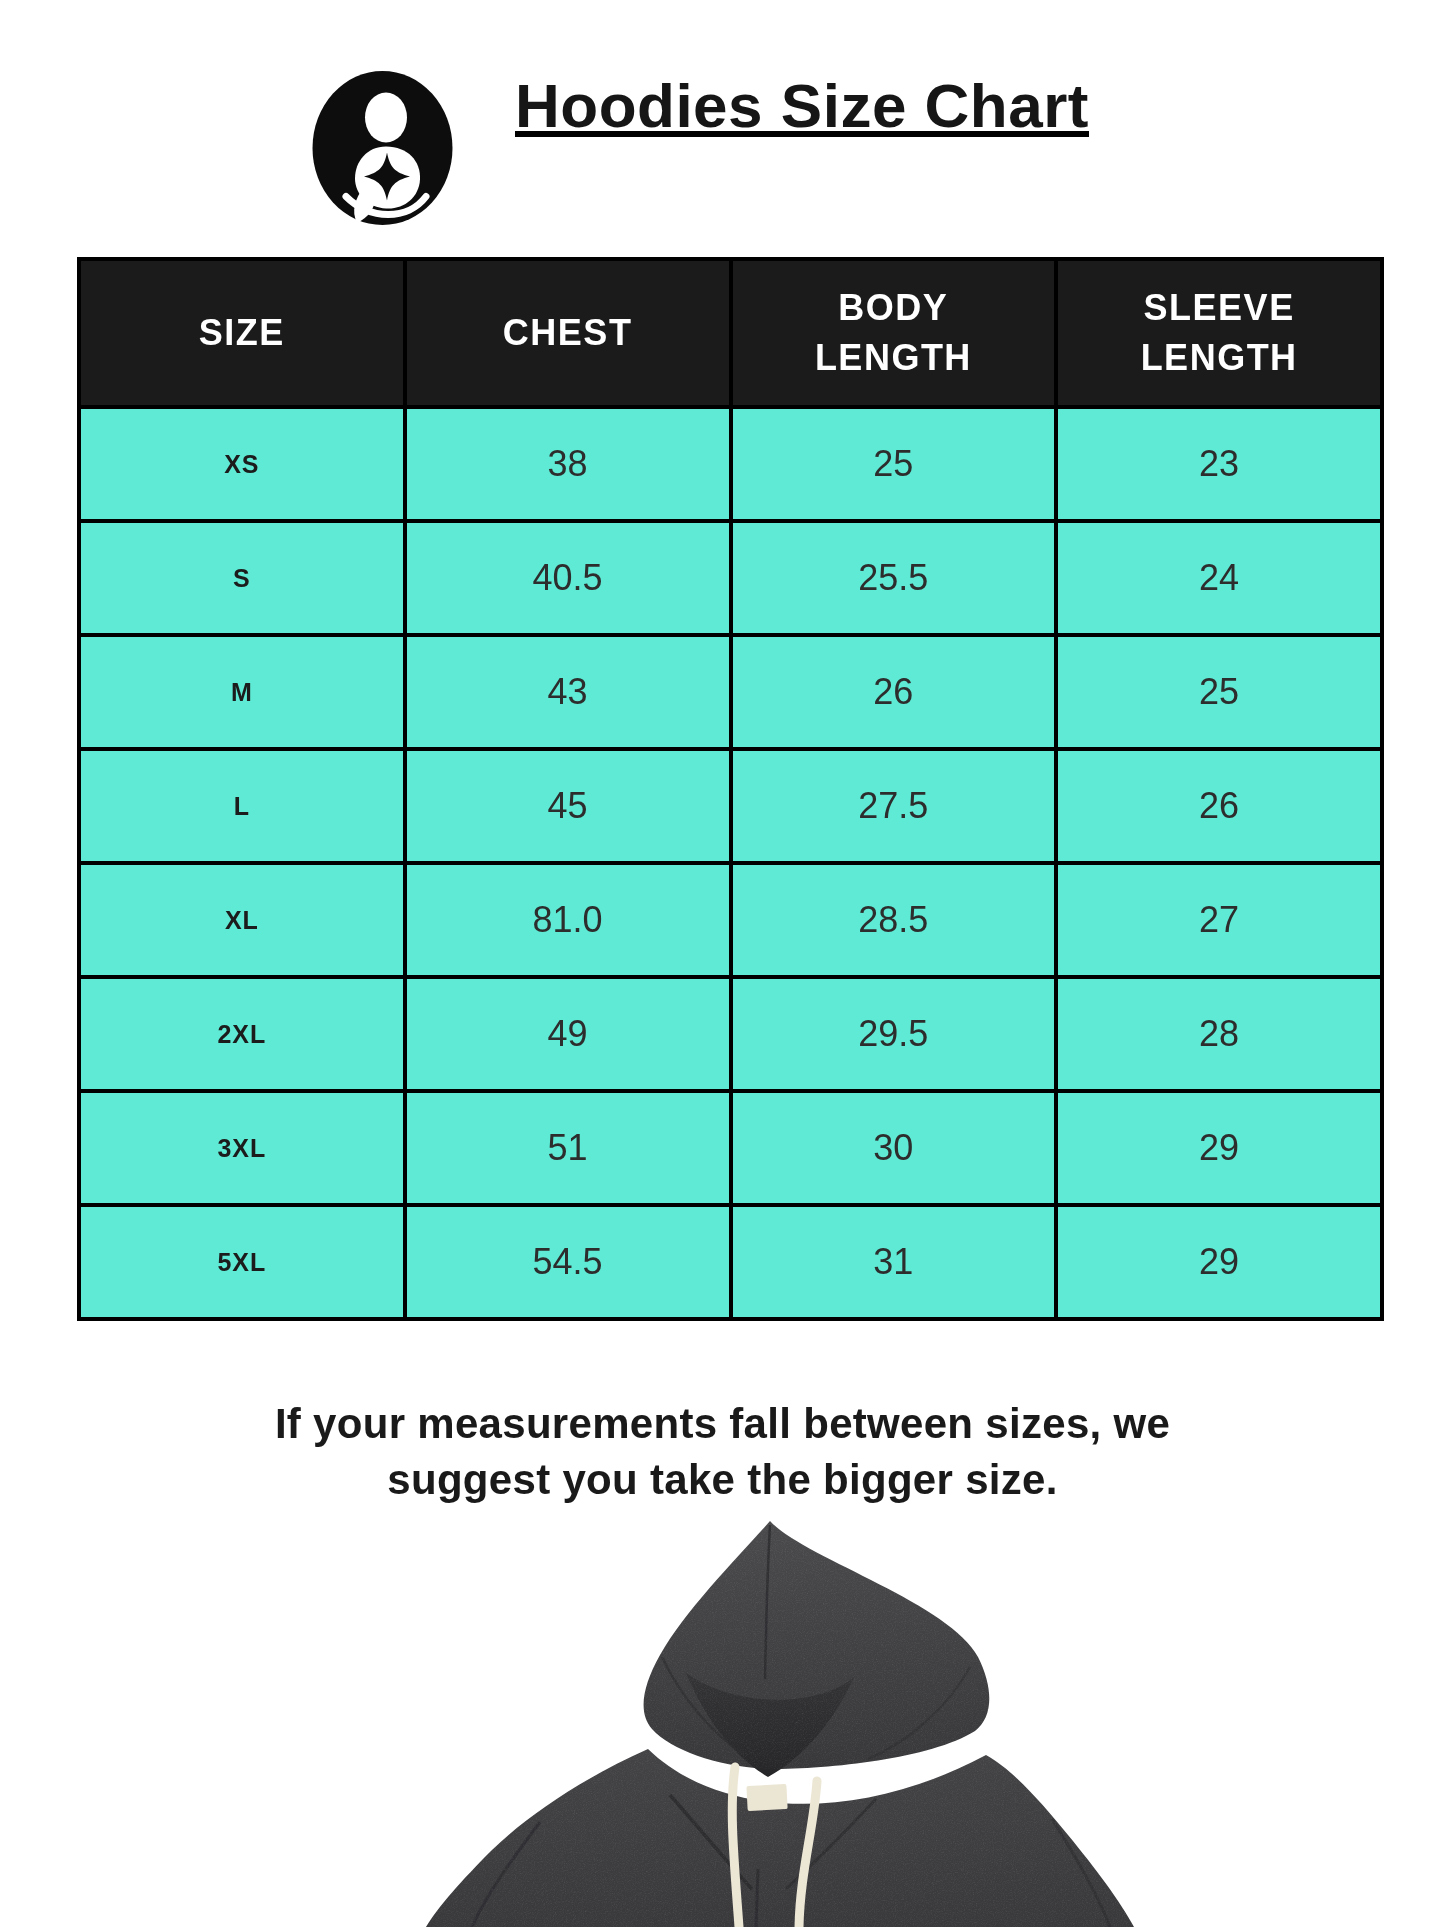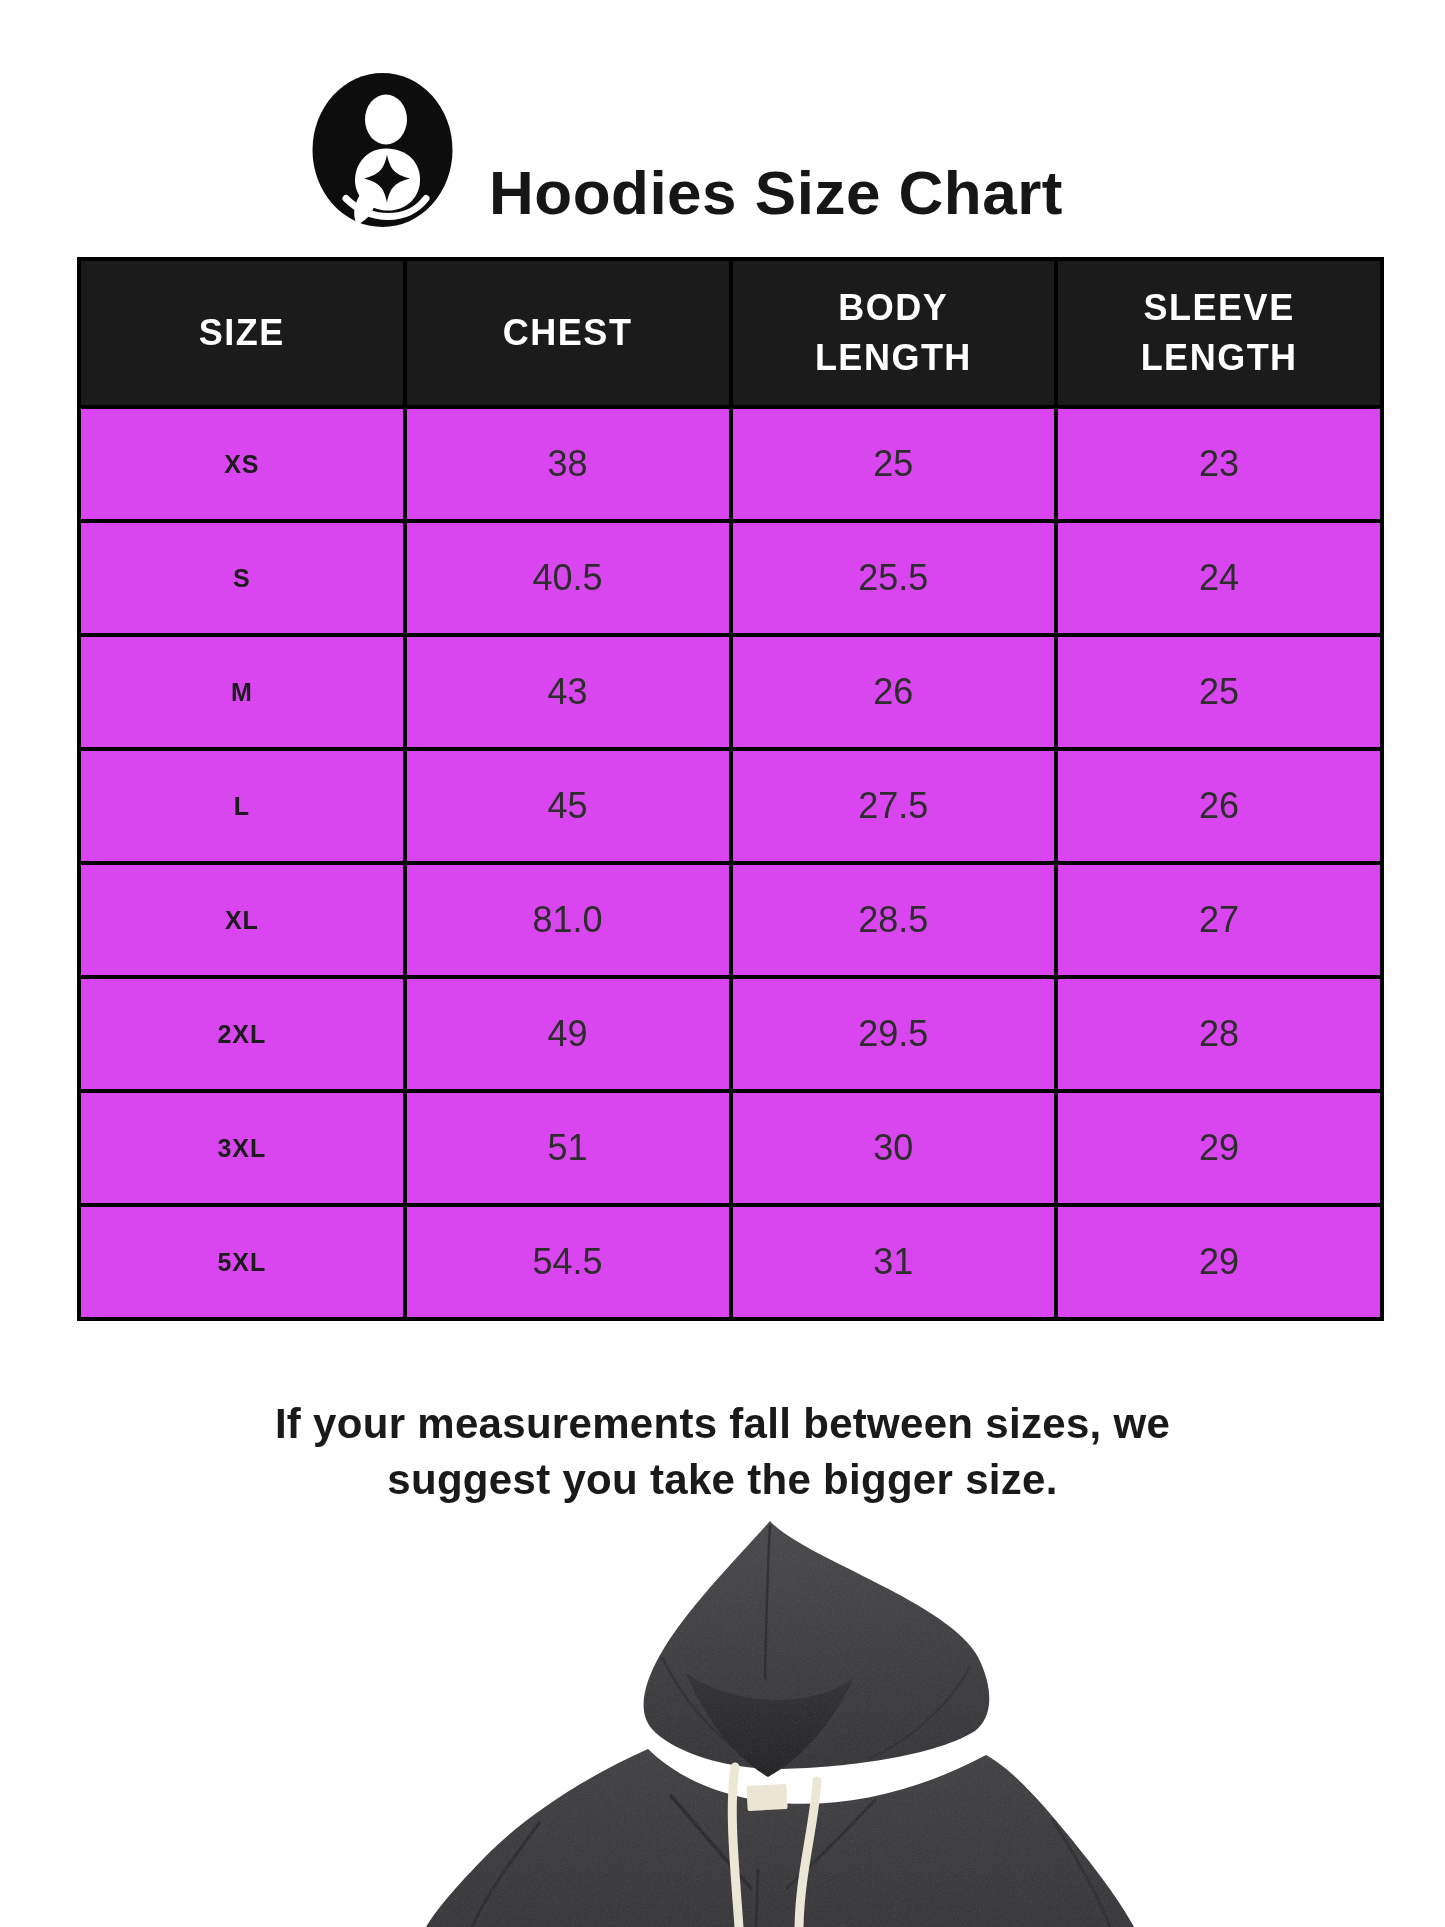--- a/index.html
+++ b/index.html
@@ -4,35 +4,35 @@
 <style>
   html, body { margin:0; padding:0; }
   body {
     width:1445px; height:1927px; overflow:hidden; position:relative;
     background:#ffffff; font-family:"Liberation Sans", sans-serif;
   }
 
   
   .header {
     position:absolute; left:312px; top:70px; height:158px;
-    display:flex; align-items:flex-end; gap:36px;
+    display:flex; align-items:flex-start; gap:62px;text-decoration:underline;
   }
   .logo { display:block; width:141px; height:156px; }
   .logo svg { display:block; width:100%; height:100%; }
   .title {
     margin:0; font-size:62px; font-weight:bold; letter-spacing:0.5px;
     color:#161616; white-space:nowrap;
   }
 
   
   .table-wrap { position:absolute; left:63px; top:257px; width:1307px; }
   table.size-table { width:100%; border-collapse:collapse; table-layout:fixed;margin-left:14px; }
   .size-table th, .size-table td {
     border:4px solid #000000; text-align:center; vertical-align:middle;
-    padding:0; background:#d946ef;
+    padding:0; background:#5eead4;
   }
   .size-table thead th {
     background:#1b1b1b; color:#ffffff; font-size:36px; font-weight:bold;
     letter-spacing:1.5px; height:144px; line-height:1.38; white-space:pre-line;
   }
   .size-table tbody th {
     font-size:25px; font-weight:bold; color:#1c1c1c; height:110px; letter-spacing:1px;
   }
   .size-table tbody td { font-size:36px; font-weight:normal; color:#2d2d2d; }
 

